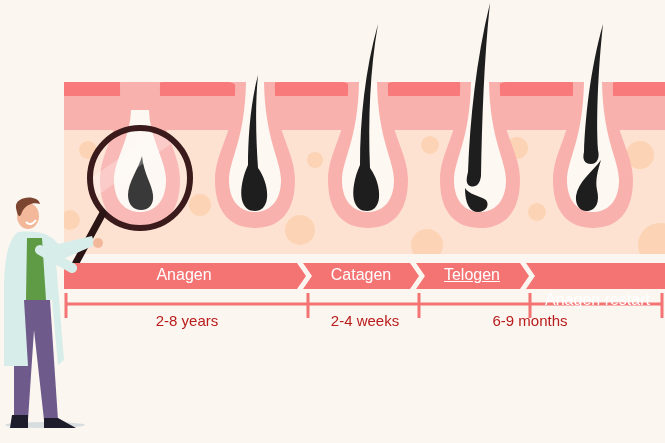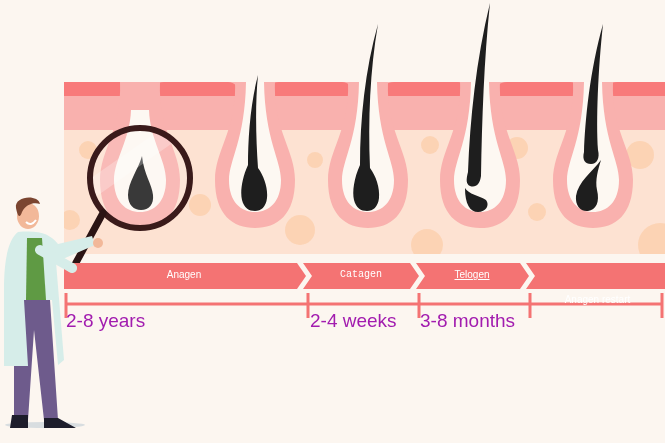--- a/index.html
+++ b/index.html
@@ -1,19 +1,19 @@
 <!DOCTYPE html>
 <html><head>
 <meta charset="utf-8">
 <style>
   html,body{margin:0;padding:0;}
   body{width:665px;height:443px;background:#fcf6f0;overflow:hidden;position:relative;font-family:"Liberation Sans",sans-serif;}
   #art{position:absolute;left:0;top:0;}
-  .phase-label{position:absolute;top:262px;height:26px;line-height:26px;color:#fff;font-size:10px;text-align:center;}
-  .dur-label{position:absolute;top:311px;height:20px;line-height:20px;color:#a21caf;font-size:19px;}
+  .phase-label{position:absolute;top:262px;height:26px;line-height:26px;color:#fff;font-size:16px;text-align:center;}
+  .dur-label{position:absolute;top:311px;height:20px;line-height:20px;color:#b91c1c;font-size:15px;text-align:center;}
 </style>
 </head>
 <body>
 
 <svg id="art" width="665" height="443" viewBox="0 0 665 443">
   <defs>
     <clipPath id="skinclip">
         <rect x="64" y="82" width="601" height="172"></rect>
       </clipPath>
     <clipPath id="lensclip">
@@ -118,19 +118,19 @@
     <path d="M16 208 C14 196,38 194,40 204 C34 202,26 204,22 212 C20 218,18 218,16 208Z" fill="#7b4530"></path>
     <path d="M26 222 Q31 227,36 220" stroke="#fff" stroke-width="2" fill="none"></path>
 
     <circle cx="98" cy="243" r="5" fill="#f2b899"></circle>
     <circle cx="72" cy="268" r="5" fill="#f2b899"></circle>
     <path d="M40 250 L72 268" stroke="#d6ede9" stroke-width="10" stroke-linecap="round"></path>
   </g>
 </svg>
 
 <div class="phase-label" style="left:64px;width:240px;">Anagen</div>
-<div class="phase-label" style="left:306px;width:110px;font-family:Liberation Mono, monospace;">Catagen</div>
+<div class="phase-label" style="left:306px;width:110px;">Catagen</div>
 <div class="phase-label" style="left:418px;width:108px;text-decoration:underline;">Telogen</div>
 <div class="phase-label" style="left:530px;width:135px;margin-top:25px;">Anagen restart</div>
 
 <div class="dur-label" style="left:66px;width:242px;">2-8 years</div>
 <div class="dur-label" style="left:310px;width:110px;">2-4 weeks</div>
-<div class="dur-label" style="left:420px;width:220px;">3-8 months</div>
+<div class="dur-label" style="left:420px;width:220px;">6-9 months</div>
 
 </body></html>

